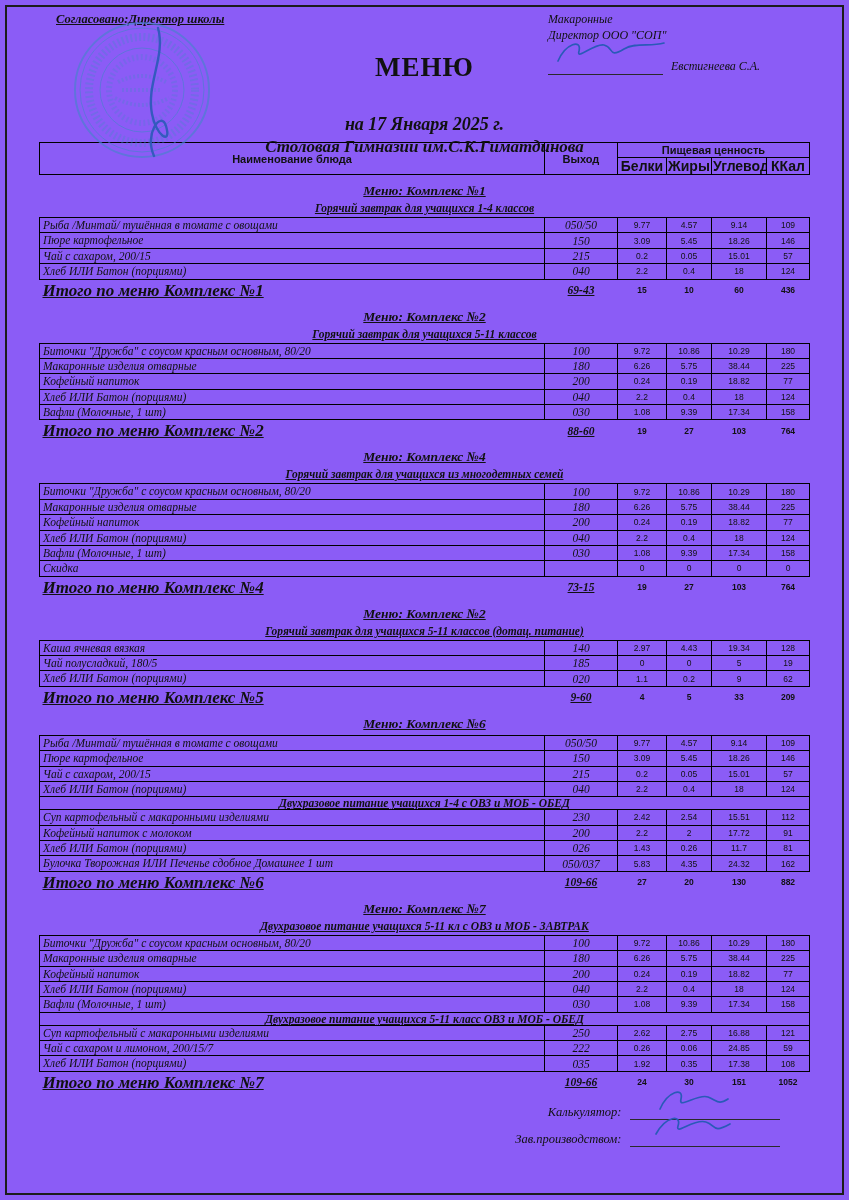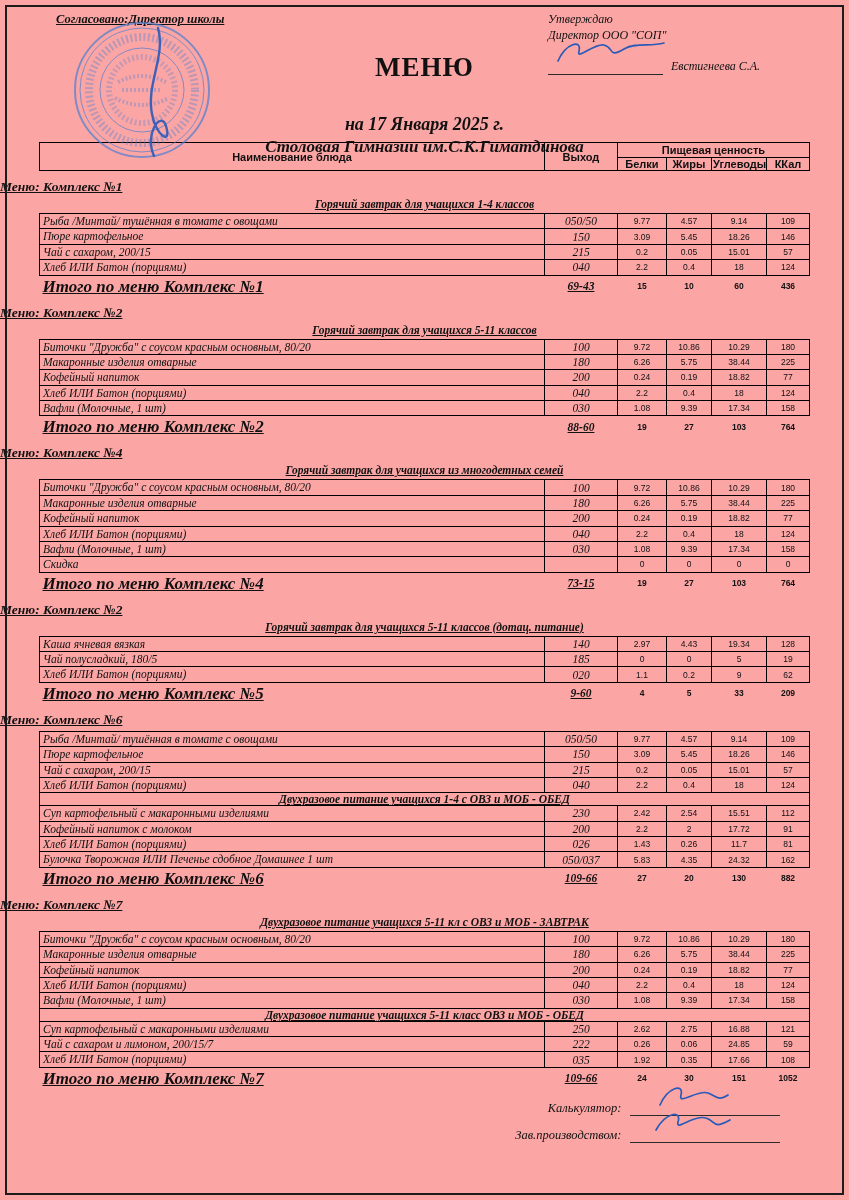--- a/index.html
+++ b/index.html
@@ -1,18 +1,18 @@
 <!DOCTYPE html>
 <html style="--stamp-blue: #4d7fd0; --sig-blue: #2a5ab8;"><head>
 <meta charset="utf-8">
 <style>
   html,body { margin:0; padding:0; background:#e8e8e8; }
   .page {
     position:relative; width:849px; height:1200px; margin:0 auto;
-    background:#fca5a5; overflow:hidden;
+    background:#8b5cf6; overflow:hidden;
     font-family:"Liberation Serif", serif; color:#111;
   }
   .page-border {
     position:absolute; inset:5px; border:2px solid #1c1c1c; pointer-events:none;
   }
   
   .header { position:relative; height:142px; }
   .agreed {
     position:absolute; left:56px; top:12px;
     font-weight:bold; font-style:italic; font-size:12.5px;
@@ -30,35 +30,35 @@
     font-size:17px; font-weight:bold; font-style:italic;margin-top:48px; }
   .doc-date { position:absolute; left:0; right:0; top:114px; text-align:center;
     font-size:18px; font-weight:bold; font-style:italic; }
   
   table.grid { border-collapse:collapse; table-layout:fixed; width:770px; margin:0 auto; }
   table.grid td { border:1px solid #000; overflow:hidden; white-space:nowrap; }
   .head-table td {
     font-family:"Liberation Sans", sans-serif; font-weight:bold;
     text-align:center; vertical-align:middle; font-size:11px; padding:1px 2px;
   }
-  .head-table .sub td { font-size:11px; font-weight:bold; padding:0 1px; }
+  .head-table .sub td { font-size:14px; font-weight:bold; padding:0 1px; }
   .menu-table td.dish { font-style:italic; font-size:11.5px; padding:0 3px; line-height:1.25; }
   .menu-table td.out  { font-style:italic; font-size:11.5px; text-align:center; }
   .menu-table td.num  { font-family:"Liberation Sans", sans-serif; font-size:8.5px; text-align:center; }
   .menu-table td.subheader {
     font-weight:bold; font-style:italic; font-size:11.5px; text-align:center;
     text-decoration:underline; padding:0 2px;
   }
   .menu-table tr.total-row td { border:none; padding-top:1px; }
   .menu-table td.t-name { font-weight:bold; font-style:italic; font-size:17px; text-decoration:underline; padding:0 3px; }
   .menu-table td.t-out  { font-weight:bold; font-style:italic; font-size:11.5px; text-decoration:underline; text-align:center; }
   .menu-table td.t-num  { font-family:"Liberation Sans", sans-serif; font-weight:bold; font-size:8.5px; text-align:center; }
   
   .section { margin-top:7px; }
-  .section-title { font-weight:bold; font-style:italic; font-size:13.5px;
+  .section-title { text-align:center; font-weight:bold; font-style:italic; font-size:13.5px;
     text-decoration:underline; margin:8px 0 3px; }
   .section-subtitle { text-align:center; font-weight:bold; font-style:italic; font-size:11.5px;
     text-decoration:underline; margin-bottom:3px; }
   
   .footer { width:770px; margin:10px auto 0; box-sizing:border-box; padding-right:30px; }
   .footer-line { display:flex; justify-content:flex-end; align-items:flex-end; gap:8px; margin-top:12px; }
   .footer-label { font-style:italic; font-size:12.5px; }
   .f-sig { position:relative; display:inline-block; width:150px; border-bottom:1.3px solid #2a2a2a; height:12px; }
   .f-sig svg { position:absolute; left:18px; top:-22px; }
 </style>
@@ -83,21 +83,21 @@
         </g>
       </svg>
     </div>
     <div class="stamp-sig">
       <svg width="60" height="145" viewBox="0 0 60 145">
         <path d="M30 6 C 38 34, 18 62, 24 92 C 28 114, 44 124, 38 104 C 33 88, 16 112, 26 134" fill="none" stroke-width="2.4" stroke-linecap="round" style="stroke:var(--sig-blue)" opacity="0.9"></path>
       </svg>
     </div>
 
     <div class="approve">
-      <div>Утверждаю</div>
+      <div>Макаронные</div>
       <div>Директор ООО "СОП"</div>
       <div class="sig-row">
         <svg class="approver-sig" width="120" height="34" viewBox="0 0 120 34">
           <path d="M6 26 C 14 8, 30 4, 27 16 C 24 26, 42 8, 52 10 C 62 12, 56 24, 72 14 C 84 7, 98 12, 112 8" fill="none" stroke-width="1.7" stroke-linecap="round" style="stroke:var(--sig-blue)"></path>
         </svg>
         <span class="sig-line"></span>
         <span>Евстигнеева С.А.</span>
       </div>
     </div>
 
@@ -531,21 +531,21 @@
               <td class="num">0.26</td>
               <td class="num">0.06</td>
               <td class="num">24.85</td>
               <td class="num">59</td>
             </tr>
             <tr>
               <td class="dish">Хлеб ИЛИ Батон (порциями)</td>
               <td class="out">035</td>
               <td class="num">1.92</td>
               <td class="num">0.35</td>
-              <td class="num">17.66</td>
+              <td class="num">17.38</td>
               <td class="num">108</td>
             </tr>
             <tr class="total-row">
               <td class="t-name">Итого по меню Комплекс №7</td>
               <td class="t-out">109-66</td>
               <td class="t-num">24</td>
               <td class="t-num">30</td>
               <td class="t-num">151</td>
               <td class="t-num">1052</td>
             </tr>

